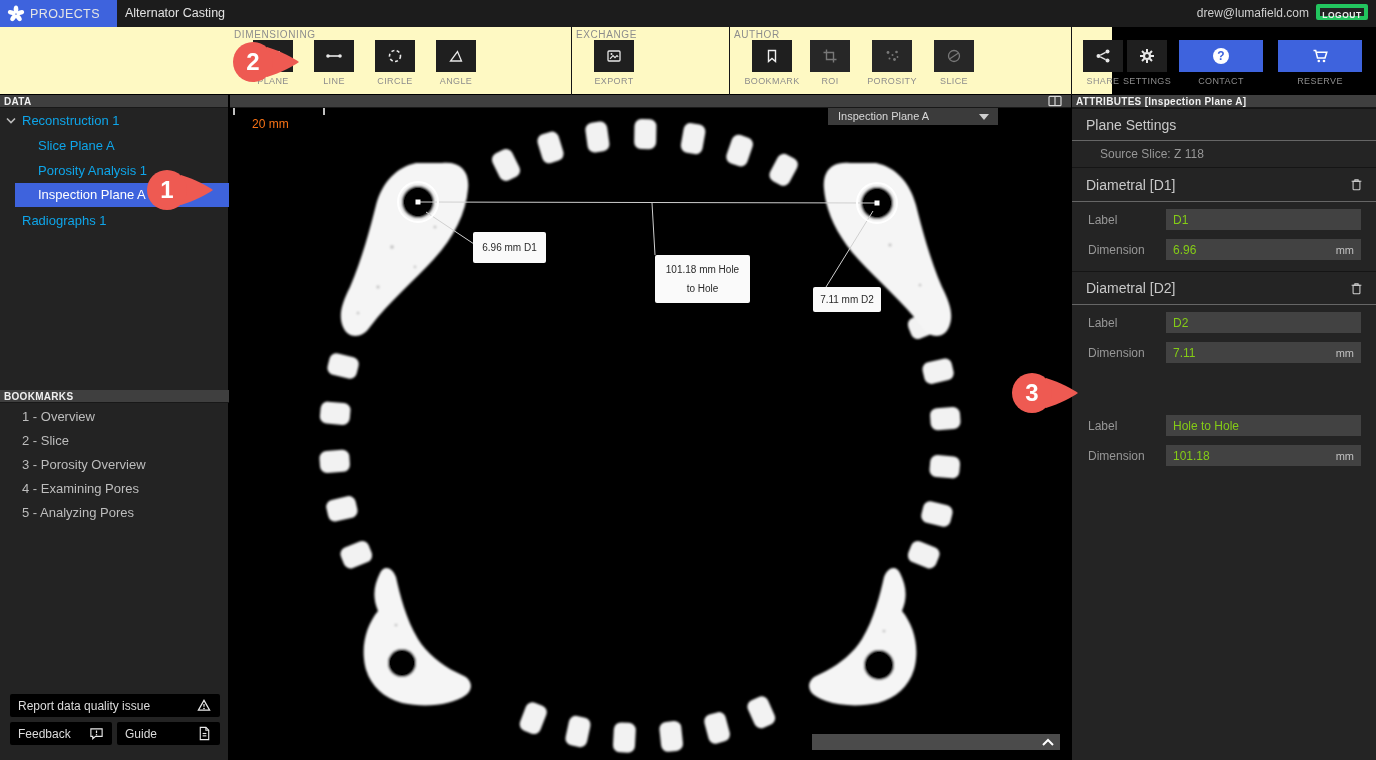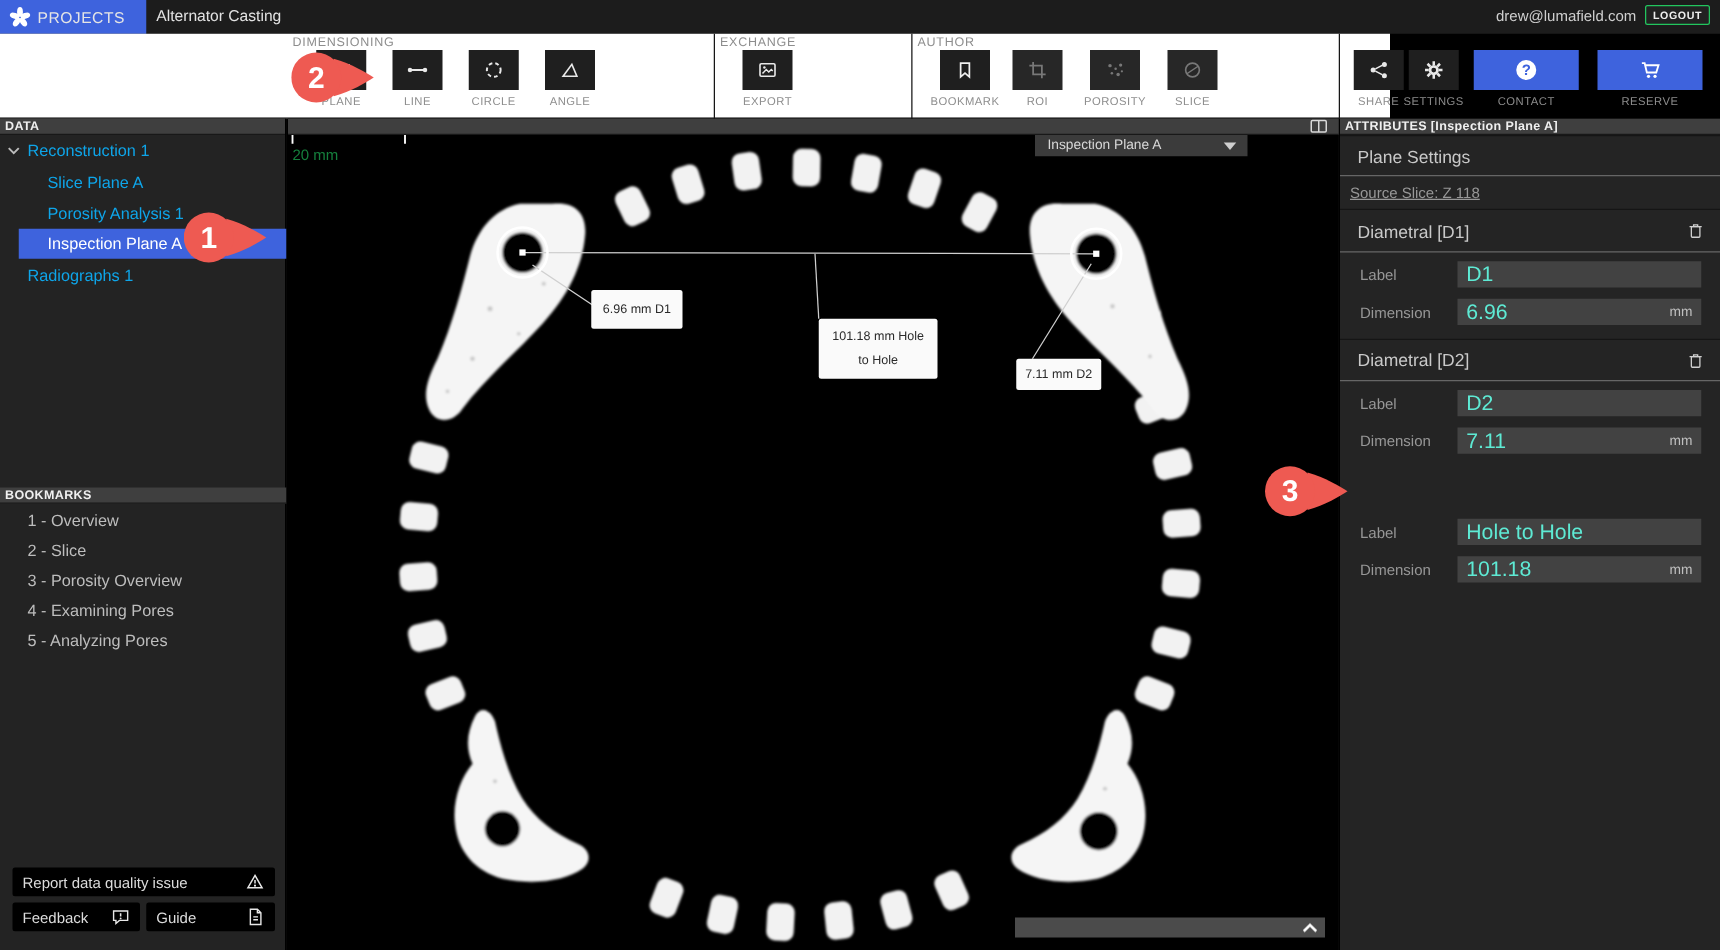--- a/index.html
+++ b/index.html
@@ -4,23 +4,23 @@
 <style>
   html,body{margin:0;padding:0;background:#111;}
   *{box-sizing:border-box;font-family:"Liberation Sans",sans-serif;}
   #app{position:relative;width:1376px;height:760px;background:#000;overflow:hidden;color:#ddd;}
   
   #topbar{position:absolute;left:0;top:0;width:1376px;height:27px;background:#1c1c1c;}
   #projects-btn{position:absolute;left:0;top:0;width:117px;height:27px;background:var(--blue);display:flex;align-items:center;cursor:pointer;}
   #projects-btn span.lbl{color:#e5e5e5;font-size:12.5px;letter-spacing:.4px;margin-left:5px;}
   #app-title{position:absolute;left:125px;top:0;height:27px;line-height:27px;font-size:12.5px;color:#e2e2e2;}
   #email{position:absolute;right:67px;top:0;height:27px;line-height:27px;font-size:12px;color:#cfcfcf;}
-  #logout{position:absolute;right:8px;top:4px;width:52px;height:16px;border:1px solid #22c55e;border-radius:2px;color:#eee;font-size:8.5px;font-weight:bold;text-align:center;line-height:14px;letter-spacing:.5px;background:#222;cursor:pointer;}
-  
-  #toolbar{position:absolute;left:0;top:27px;width:1112px;height:68px;background:#ffffff;border-bottom:1px solid #000;}
+  #logout{position:absolute;right:8px;top:4px;width:52px;height:16px;border:4px solid #22c55e;border-radius:2px;color:#eee;font-size:8.5px;font-weight:bold;text-align:center;line-height:14px;letter-spacing:.5px;background:#222;cursor:pointer;}
+  
+  #toolbar{position:absolute;left:0;top:27px;width:1112px;height:68px;background:#fef9c3;border-bottom:1px solid #000;}
   .tb-sec-label{position:absolute;top:2px;font-size:10px;color:#8d8d8d;letter-spacing:.6px;}
   .tb-div{position:absolute;top:0;width:1px;height:68px;background:#161616;}
   .tool{position:absolute;top:13px;width:40px;height:32px;background:#1f1f1f;display:flex;align-items:center;justify-content:center;cursor:pointer;}
   .tool.dim{background:#272727;}
   .tool.dim svg{opacity:.42;}
   .tool.blue{background:var(--blue);width:84px;}
   .tool-cap{position:absolute;top:49px;width:64px;text-align:center;font-size:9px;color:#8d8d8d;letter-spacing:.4px;}
   
   #sidebar{position:absolute;left:0;top:95px;width:229px;height:665px;background:#232323;border-right:1px solid #000;}
   .hdr-bar{height:13px;background:#3f3f3f;border-bottom:1px solid #181818;font-size:10px;font-weight:bold;color:#f0f0f0;line-height:13px;padding-left:4px;letter-spacing:.3px;}
@@ -29,29 +29,29 @@
   .bm-row{position:absolute;left:22px;width:200px;height:24px;line-height:24px;font-size:13px;color:#bdbdbd;cursor:pointer;}
   .foot-btn{position:absolute;background:#000000;border-radius:2px;color:#dcdcdc;font-size:12px;display:flex;align-items:center;cursor:pointer;padding:0 8px;height:23px;}
   .foot-btn svg{margin-left:auto;}
   
   #canvas{position:absolute;left:230px;top:95px;width:841px;height:665px;background:#000;overflow:hidden;}
   #canvas-strip{position:absolute;left:0;top:0;width:841px;height:13px;background:#3f3f3f;border-bottom:1px solid #181818;}
   .meas-label{position:absolute;background:#fafafa;color:#2a2a2a;border-radius:2px;font-size:10px;display:flex;align-items:center;justify-content:center;text-align:center;cursor:pointer;}
   #plane-dd{position:absolute;left:598px;top:13px;width:170px;height:17px;background:#3b3b3b;color:#d8d8d8;font-size:11px;line-height:17px;padding-left:10px;cursor:pointer;}
   #plane-dd .caret{position:absolute;right:9px;top:6px;width:0;height:0;border-left:5px solid transparent;border-right:5px solid transparent;border-top:6px solid #cfcfcf;}
   #slice-slider{position:absolute;left:582px;top:639px;width:248px;height:16px;background:#4b4b4b;cursor:pointer;}
-  #scale-text{position:absolute;left:4px;top:22px;font-size:12px;color:#15803d;}
+  #scale-text{position:absolute;left:22px;top:22px;font-size:12px;color:#f97316;}
   
   #attr{position:absolute;left:1071px;top:95px;width:305px;height:665px;background:#242424;border-left:1px solid #000;}
   .attr-title{position:absolute;left:0;width:305px;font-size:14px;color:#c9c9c9;padding-left:14px;display:flex;align-items:center;border-bottom:1px solid #666;border-top:1px solid #151515;}
-  .attr-sub{position:absolute;left:0;width:244px;font-size:12px;color:#979797;padding-left:8px;display:flex;align-items:center;text-decoration:underline;}
+  .attr-sub{position:absolute;left:0;width:244px;font-size:12px;color:#979797;padding-left:28px;display:flex;align-items:center;}
   .fld-row{position:absolute;left:0;width:305px;height:30px;}
   .fld-key{position:absolute;left:16px;top:0;height:30px;line-height:30px;font-size:12px;color:#979797;}
   .fld{position:absolute;left:94px;top:4px;width:195px;height:21px;background:#424242;display:flex;align-items:center;padding:0 7px;}
-  .fld input{flex:1;background:transparent;border:none;outline:none;color:#5eead4;font-size:17px;padding:0;min-width:0;}
+  .fld input{flex:1;background:transparent;border:none;outline:none;color:#84cc16;font-size:12px;padding:0;min-width:0;}
   .fld .unit{font-size:11px;color:#c0c0c0;margin-left:0;}
   .trash{position:absolute;right:14px;cursor:pointer;}
   
   .pin{position:absolute;width:68px;height:44px;z-index:50;pointer-events:none;}
   svg text.pin-num{font-family:"Liberation Sans",sans-serif;font-size:24px;font-weight:bold;fill:#fff;}
   :root{--blue:#3e63dd;--pin:#ee5a52;}
 </style>
 </head>
 <body>
 

